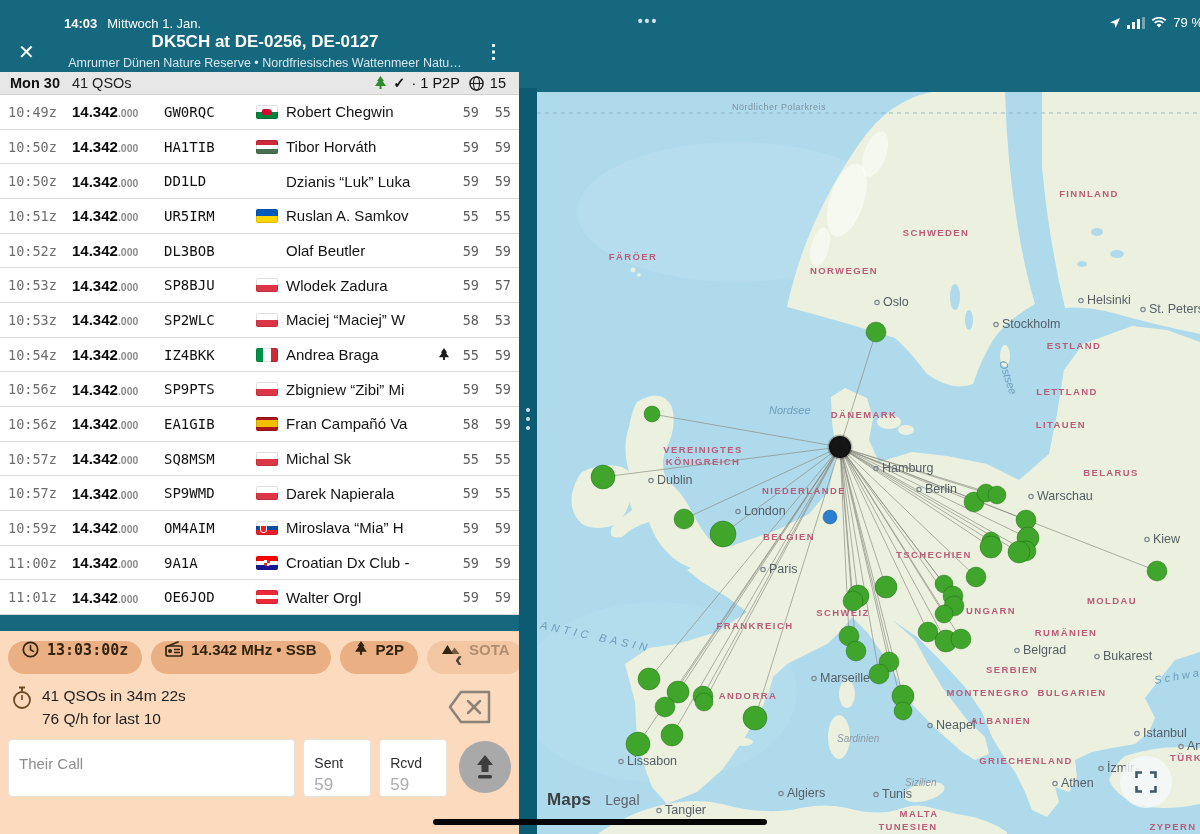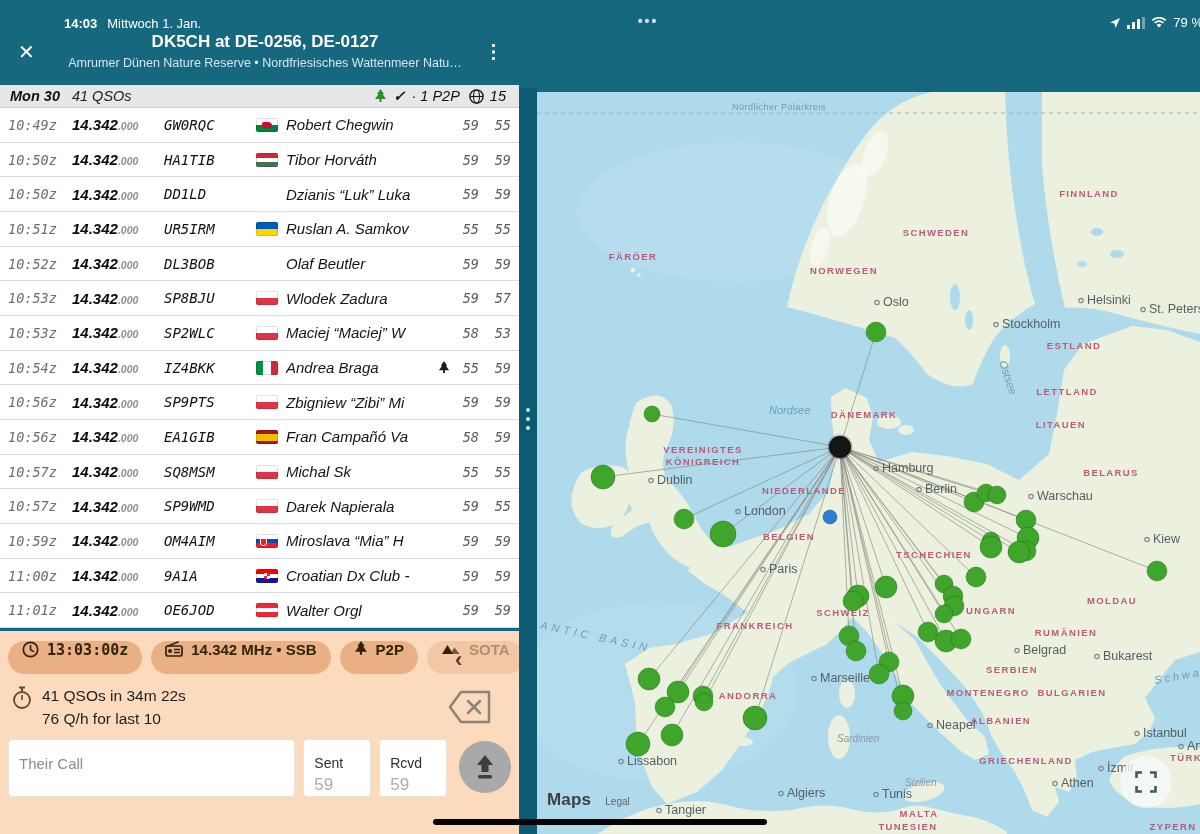--- a/index.html
+++ b/index.html
@@ -20,21 +20,21 @@
   #hdr-close { position:absolute; left:18px; top:16px; font-size:20px; color:#fff; line-height:1; cursor:pointer; }
   #hdr-titles { position:absolute; left:60px; top:6px; width:410px; text-align:center; }
   #hdr-title { font-size:17px; font-weight:bold; white-space:nowrap; }
   #hdr-subtitle { font-size:12.5px; color:#d5e7ee; margin-top:4px; white-space:nowrap; overflow:hidden; text-overflow:ellipsis; }
   #hdr-kebab { position:absolute; left:484px; top:14px; font-size:19px; font-weight:bold; letter-spacing:0; }
   #tabs { position:absolute; left:537px; top:0; width:663px; height:62px; display:flex; }
   .tab { flex:1; display:flex; align-items:center; justify-content:center; font-size:15px; letter-spacing:.4px; color:#eaf4f8; position:relative; cursor:pointer; }
   .tab.active::after { content:""; position:absolute; left:4px; right:4px; bottom:0; height:4px; background:#A3D3E3; }
 
   
-  #log-panel { position:absolute; top:85px; left:0; width:519px; height:446px; background:#fff;font-style:italic; }
+  #log-panel { position:absolute; top:72px; left:0; width:519px; height:446px; background:#fff; }
   #log-header { height:23px; background:#E7E7E7; display:flex; align-items:center; padding:0 10px; font-size:14.5px; color:#111; border-bottom:1px solid #cfcfcf; }
   #log-header .day { font-weight:bold; margin-right:12px; }
   #log-header .cnt { color:#222; }
   #log-header .spacer { flex:1; }
   #log-header .hicon { display:flex; align-items:center; margin:0 3px; }
   #log-rows { height:520px; display:flex; flex-direction:column; }
   .qso-row { flex:1; display:flex; align-items:center; border-bottom:1px solid #DADADA; padding:0 8px; background:#fff; }
   .c-time { width:64px; font-family:"DejaVu Sans Mono", monospace; font-size:13.5px; color:#6d6d6d; }
   .c-freq { width:92px; font-size:15px; font-weight:bold; color:#0a0a0a; white-space:nowrap; }
   .freq-sub { font-size:10.5px; font-weight:bold; color:#8b8b8b; }
@@ -86,21 +86,21 @@
   #map-panel { position:absolute; top:92px; left:537px; width:663px; height:746px; background:#AEDAEC; overflow:hidden; }
   #map-svg { display:block; width:663px; height:746px; }
   .lbl-country { fill:#BA5C78; font-size:9.5px; font-weight:bold; letter-spacing:1.4px; text-anchor:middle; }
   .lbl-city { fill:#555E66; font-size:12.5px; }
   .lbl-water { fill:#6E9CBE; font-size:11px; font-style:italic; }
   .lbl-island { fill:#8d98a2; font-size:10px; font-style:italic; }
   .lbl-polar { fill:#7e93a0; font-size:9px; letter-spacing:.5px; }
   #map-attribution { position:absolute; left:10px; bottom:28px; display:flex; align-items:baseline; gap:14px; color:#3c4043; }
   #map-attribution .brand { font-size:17px; font-weight:bold; letter-spacing:.2px; }
   #map-attribution .apple { font-size:15px; }
-  #map-attribution .legal { font-size:10px; color:#5f6368; cursor:pointer; }
+  #map-attribution .legal { font-size:14px; color:#5f6368; cursor:pointer; }
   #fullscreen-btn { position:absolute; right:28px; bottom:30px; width:52px; height:52px; border-radius:50%; border:none; background:rgba(245,250,252,.78); display:flex; align-items:center; justify-content:center; cursor:pointer; }
 
   
   #home-indicator { position:absolute; left:433px; top:819px; width:334px; height:6px; border-radius:3px; background:#050505; z-index:50; }
 </style>
 </head>
 <body>
 
 <div id="screen">
 

